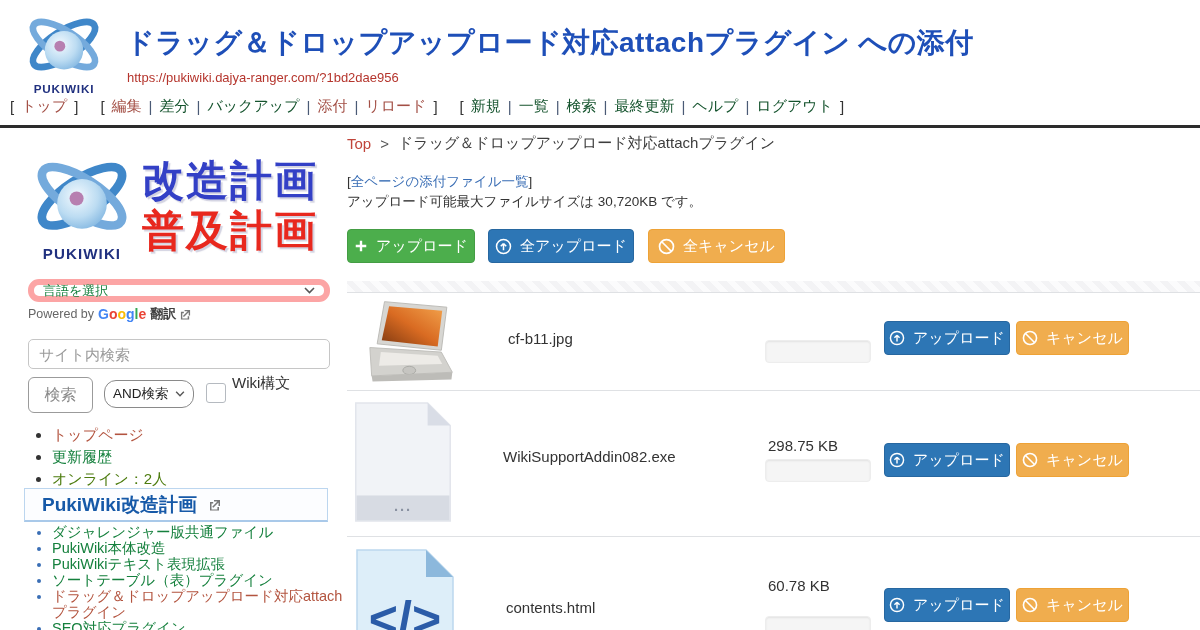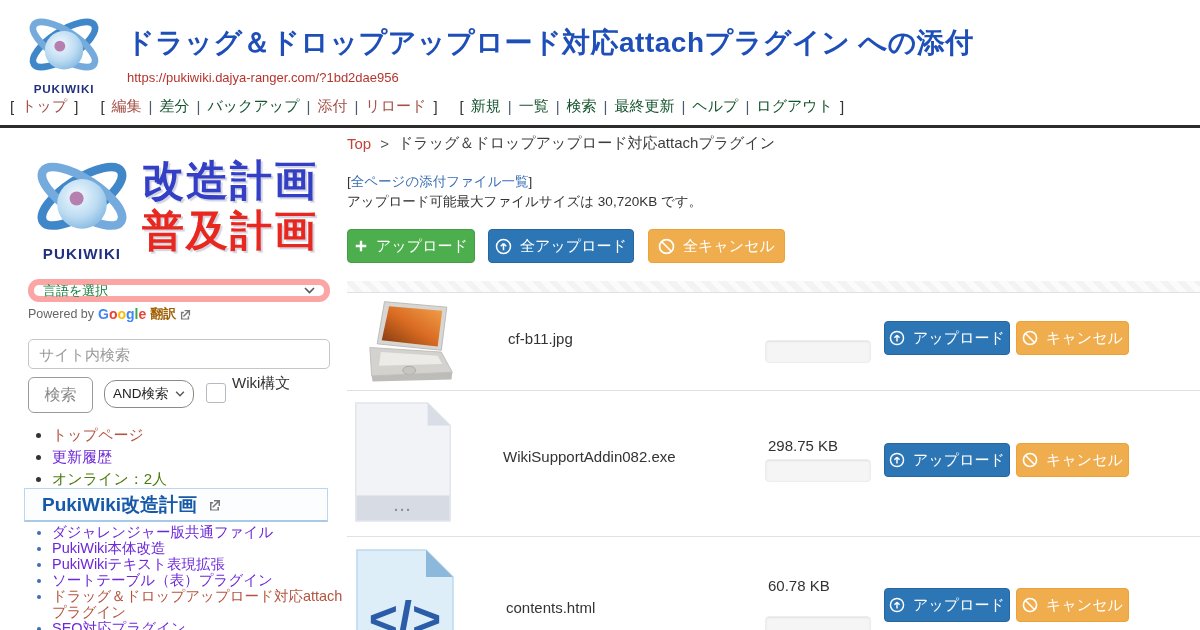--- a/index.html
+++ b/index.html
@@ -26,41 +26,41 @@
   .logo-jp{font-weight:bold;font-size:42px;letter-spacing:2px;white-space:nowrap;
            text-shadow:2px 2px 1px rgba(130,130,170,.35);}
   .logo-jp.blue{color:#3340c6;}
   .logo-jp.red{color:#e8281e;}
 
   .lang-select{left:28px;top:279px;width:302px;height:23px;border:6px solid #fca5a5;border-radius:11px;
     display:flex;align-items:center;justify-content:space-between;padding:0 9px;box-sizing:border-box;
     font-size:13px;color:#15803d;background:#fff;cursor:pointer;}
   .powered{left:28px;top:305px;font-size:12.5px;color:#666;display:flex;align-items:center;gap:4px;}
   .gletter{font-weight:bold;font-size:14px;}
-  .translate-label{color:#a16207;font-size:13px;font-weight:bold;}
+  .translate-label{color:#404040;font-size:13px;font-weight:bold;}
 
   .site-search{left:28px;top:339px;width:302px;height:30px;box-sizing:border-box;border:1px solid #c6c6c6;
     border-radius:5px;font-size:15px;padding:0 10px;color:#333;outline:none;
     font-family:"Liberation Sans","DejaVu Sans",sans-serif;}
   .site-search::placeholder{color:#9a9a9a;}
   .search-btn{left:28px;top:377px;width:63px;height:34px;border:1px solid #9b9b9b;border-radius:6px;
     background:#fff;color:#8a8a8a;font-size:16px;display:flex;align-items:center;justify-content:center;cursor:pointer;}
   .mode-select{left:104px;top:380px;width:90px;height:28px;border:1px solid #8a8a8a;border-radius:12px;
     display:flex;align-items:center;justify-content:space-between;padding:0 8px;box-sizing:border-box;
     font-size:13.5px;color:#222;background:#fff;cursor:pointer;}
   .wiki-check{left:206px;top:383px;width:18px;height:18px;border:1px solid #b5bac0;border-radius:3px;background:#fff;cursor:pointer;}
   .wiki-label{left:232px;top:374px;font-size:15px;color:#333;}
 
   ul.side-list{margin:0;padding:0 0 0 24px;list-style:disc;}
   .list1{left:28px;top:426px;width:300px;}
   .list1 li{font-size:15px;line-height:18px;margin:0 0 4px 0;color:#333;}
   .list2{left:28px;top:524px;width:305px;}
   .list2 li{font-size:14.5px;line-height:16px;margin:0;color:#3a6eb5;}
   .lnk{cursor:pointer;}
-  .lnk.blue{color:#6d28d9;}
+  .lnk.blue{color:#15803d;}
   .lnk.red{color:#b3543f;}
   .plain{color:#4d7c0f;margin-top:28px;}
 
   .side-box{left:24px;top:488px;width:304px;height:34px;box-sizing:border-box;background:#fcfdff;
     border:1px solid #bcd6ef;border-bottom:2px solid #a9c9e9;display:flex;align-items:center;padding-left:17px;gap:12px;}
   .side-box-title{font-size:19px;font-weight:bold;color:#1659a8;cursor:pointer;}
 
   
   .breadcrumb{left:347px;top:134px;font-size:15px;display:flex;gap:9px;align-items:center;}
   .crumb-home{color:#c0443a;cursor:pointer;}

